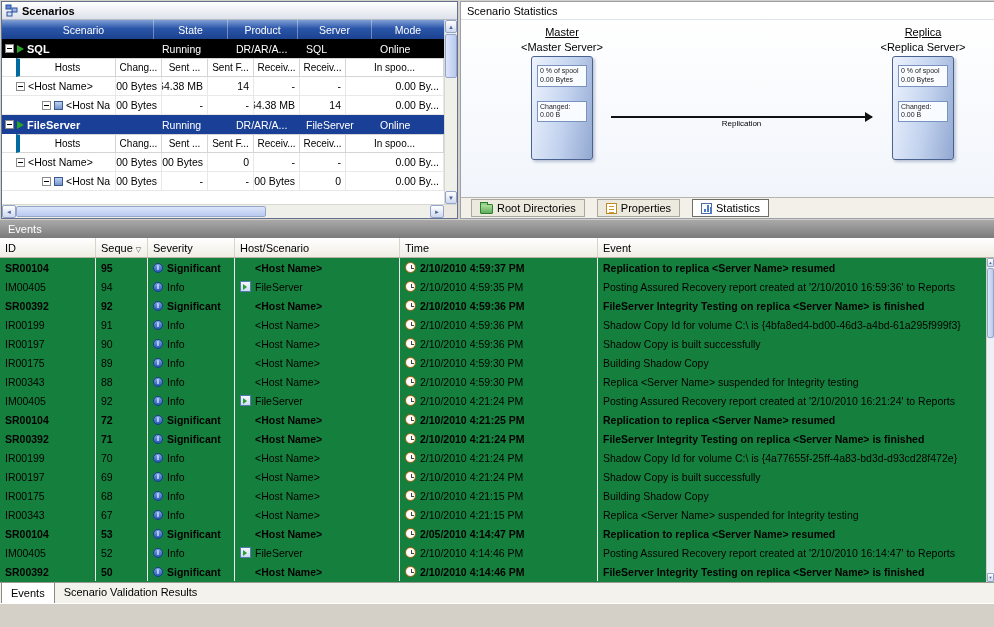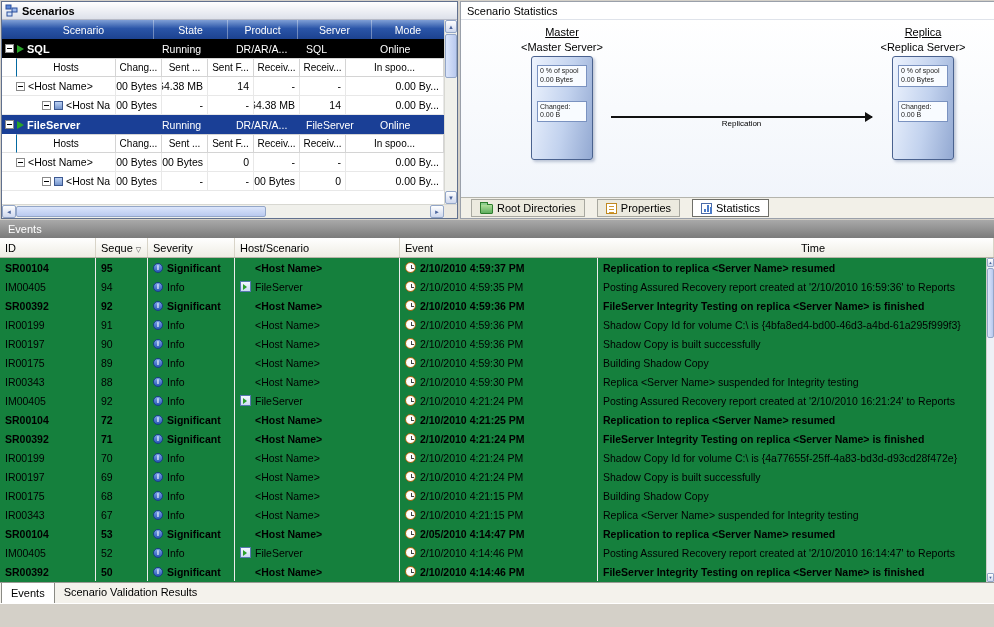--- a/index.html
+++ b/index.html
@@ -25,21 +25,21 @@
   .gr-cell { font-size: 10.5px; padding-left: 8px; overflow: hidden; white-space: nowrap; }
   .gc-state { width: 74px; } .gc-prod { width: 70px; } .gc-srv { width: 74px; } .gc-mode { flex: 1; }
 
   .exp { flex: 0 0 9px; width: 9px; height: 9px; border: 1px solid #8a8a8a; background: #fff; position: relative; }
   .exp::before { content: ""; position: absolute; left: 1px; right: 1px; top: 3px; height: 1px; background: #000; }
   .play-icon { flex: 0 0 7px; width: 0; height: 0; border-left: 7px solid #28a428; border-top: 4px solid transparent; border-bottom: 4px solid transparent; }
 
   .sub-header { height: 19px; display: flex; background: #fff; font-size: 10px; }
   .shi { width: 14px; border-bottom: 1px solid #e2e2e2; }
   .shc { display: flex; align-items: center; justify-content: center; border: 1px solid #d4d4d4; border-left: none; overflow: hidden; white-space: nowrap; }
-  .shc.first { border-left: 1px solid #0369a1; }
+  .shc.first { border-left: 4px solid #0369a1; }
   .w-hosts { width: 100px; } .w-val { width: 46px; } .w-spool { flex: 1; }
 
   .host-row { height: 19px; display: flex; background: #fff; font-size: 10.5px; }
   .hst { width: 114px; display: flex; align-items: center; gap: 3px; padding-left: 14px; border-bottom: 1px solid #e8e8e8; border-right: 1px solid #e8e8e8; overflow: hidden; white-space: nowrap; }
   .host-row.d2 .hst { padding-left: 40px; }
   .hv { width: 46px; display: flex; align-items: center; justify-content: flex-end; padding-right: 4px; border-bottom: 1px solid #e8e8e8; border-right: 1px solid #e8e8e8; overflow: hidden; white-space: nowrap; }
   .hv.w-spool { flex: 1; }
   .srv-ic { flex: 0 0 9px; width: 9px; height: 9px; background: linear-gradient(#bcd2f4, #7494cc); border: 1px solid #3c5890; }
   .scen-filler { flex: 1; background: #fff; }
 
@@ -317,22 +317,22 @@
 
   <div class="events-area">
     <div class="ev-header">
       <div class="evh c-id">ID</div>
       <div class="evh c-seq">
         <span>Seque</span>
         <span class="sort-glyph"></span>
       </div>
       <div class="evh c-sev">Severity</div>
       <div class="evh c-host">Host/Scenario</div>
+      <div class="evh c-time">Time</div>
       <div class="evh c-event">Event</div>
-      <div class="evh c-time">Time</div>
     </div>
     <div class="ev-rows">
 
         <div class="ev-row bold">
           <div class="evc c-id">SR00104</div>
           <div class="evc c-seq">95</div>
           <div class="evc c-sev">
             <span class="sev-icon"></span>
             <span>Significant</span>
           </div>

